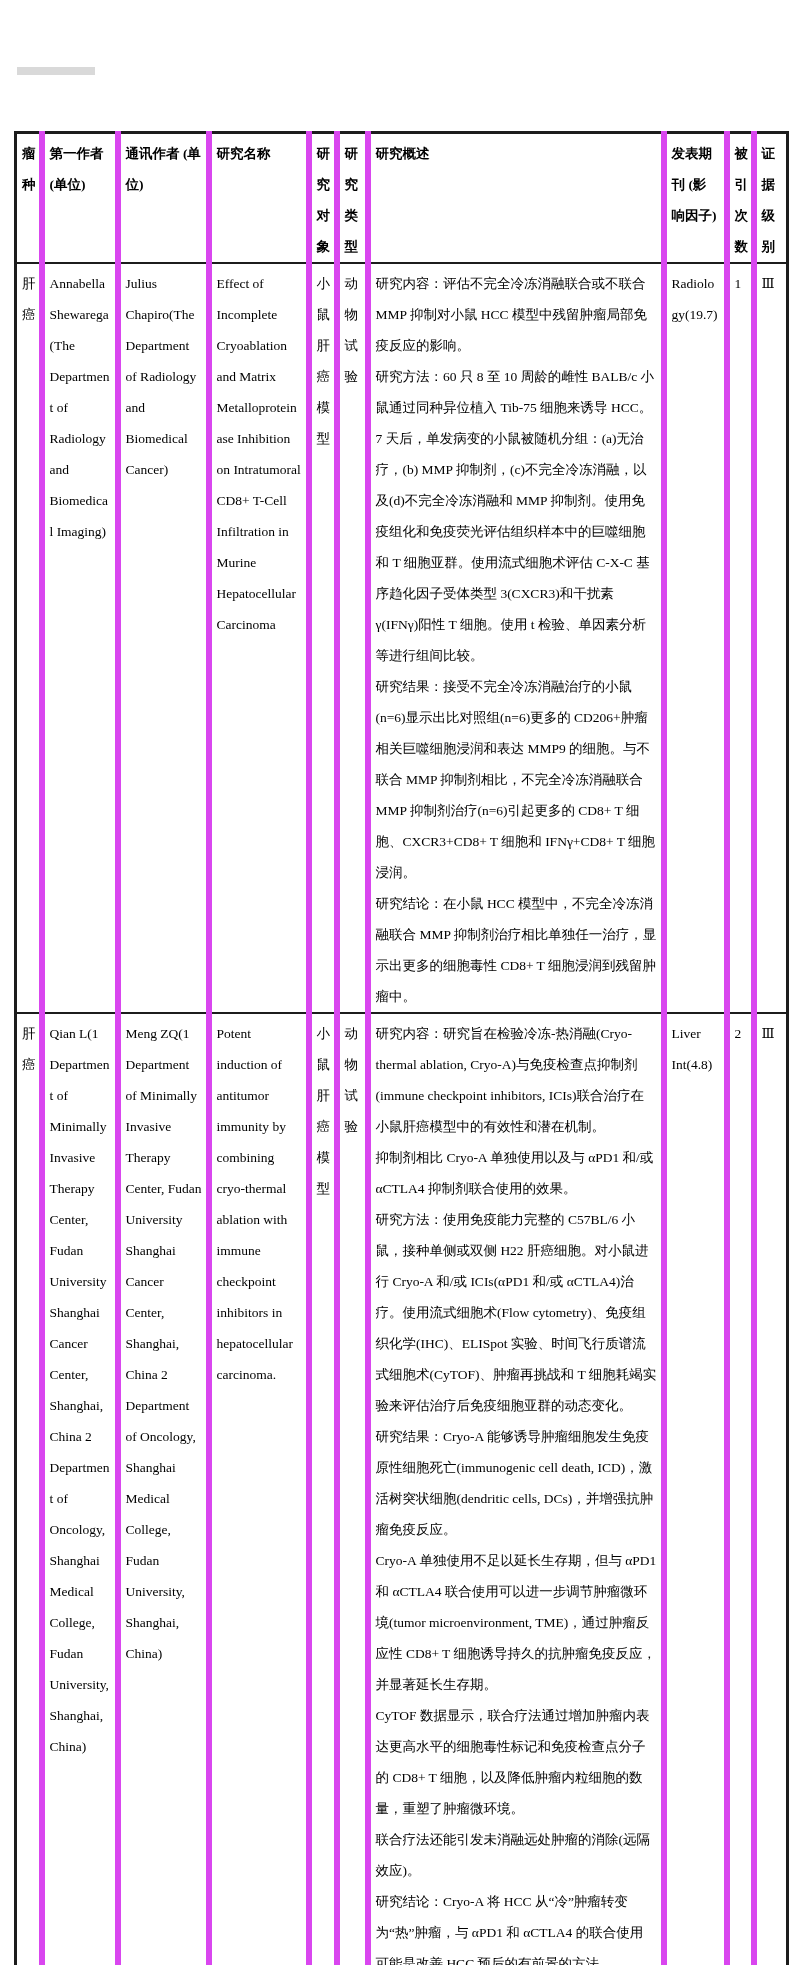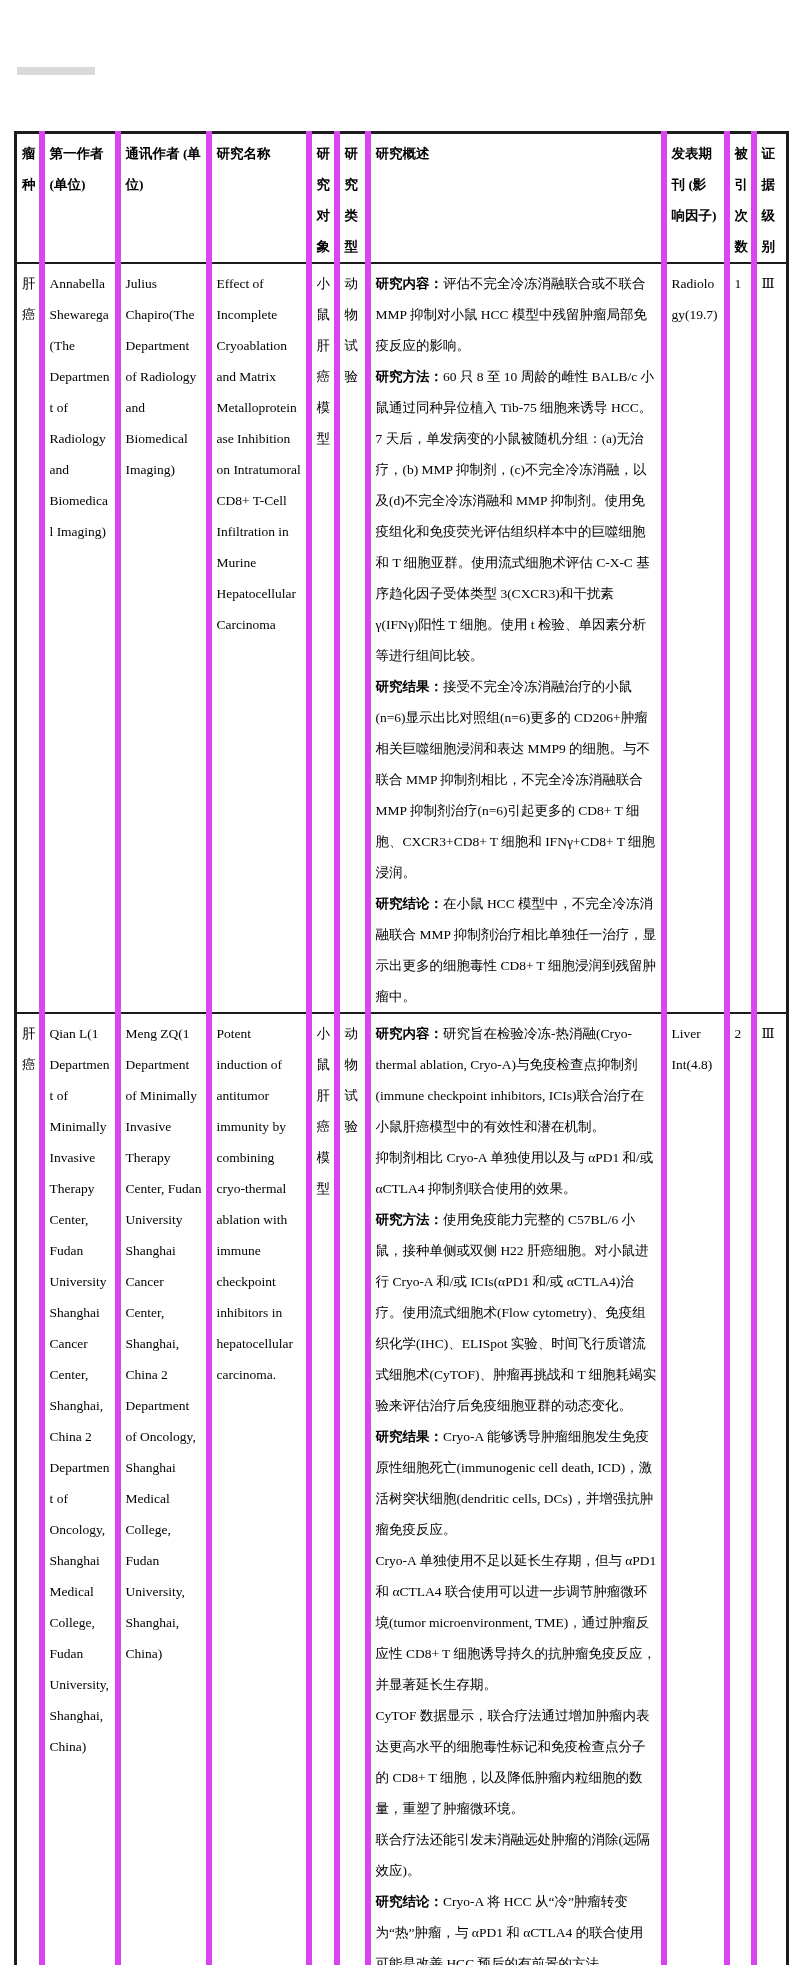--- a/index.html
+++ b/index.html
@@ -21,21 +21,21 @@
     vertical-align:top;text-align:left;
     padding:4px 4px 0 5px;
     line-height:31px;
     overflow-wrap:break-word;word-break:break-word;
     font-weight:normal;
   }
   th:first-child,td:first-child{border-left:none;}
   thead tr{border-bottom:2px solid #1c1c1c;}
   tbody tr{border-bottom:2px solid #1c1c1c;}
   thead th{font-weight:bold;margin-top:44px;}
-  .para b{font-weight:bold;}
+  .para b{font-weight:normal;}
   .para{margin:0;}
 </style>
 </head>
 <body>
 
 <div class="redaction"></div>
 
 <table class="doc">
   <colgroup>
     <col style="width:26px">
@@ -60,21 +60,21 @@
       <th>研究概述</th>
       <th>发表期刊 (影响因子)</th>
       <th>被引次数</th>
       <th>证据级别</th>
     </tr>
   </thead>
   <tbody>
       <tr>
         <td>肝癌</td>
         <td>Annabella Shewarega (The Department of Radiology and Biomedical Imaging)</td>
-        <td>Julius Chapiro(The Department of Radiology and Biomedical Imaging)</td>
+        <td>Julius Chapiro(The Department of Radiology and Biomedical Cancer)</td>
         <td>Effect of Incomplete Cryoablation and Matrix Metalloproteinase Inhibition on Intratumoral CD8+ T-Cell Infiltration in Murine Hepatocellular Carcinoma</td>
         <td>小鼠肝癌模型</td>
         <td>动物试验</td>
         <td>
           <div class="para"><b>研究内容：</b>评估不完全冷冻消融联合或不联合 MMP 抑制对小鼠 HCC 模型中残留肿瘤局部免疫反应的影响。</div>
           <div class="para"><b>研究方法：</b>60 只 8 至 10 周龄的雌性 BALB/c 小鼠通过同种异位植入 Tib-75 细胞来诱导 HCC。7 天后，单发病变的小鼠被随机分组：(a)无治疗，(b) MMP 抑制剂，(c)不完全冷冻消融，以及(d)不完全冷冻消融和 MMP 抑制剂。使用免疫组化和免疫荧光评估组织样本中的巨噬细胞和 T 细胞亚群。使用流式细胞术评估 C-X-C 基序趋化因子受体类型 3(CXCR3)和干扰素 γ(IFNγ)阳性 T 细胞。使用 t 检验、单因素分析等进行组间比较。</div>
           <div class="para"><b>研究结果：</b>接受不完全冷冻消融治疗的小鼠(n=6)显示出比对照组(n=6)更多的 CD206+肿瘤相关巨噬细胞浸润和表达 MMP9 的细胞。与不联合 MMP 抑制剂相比，不完全冷冻消融联合 MMP 抑制剂治疗(n=6)引起更多的 CD8+ T 细胞、CXCR3+CD8+ T 细胞和 IFNγ+CD8+ T 细胞浸润。</div>
           <div class="para"><b>研究结论：</b>在小鼠 HCC 模型中，不完全冷冻消融联合 MMP 抑制剂治疗相比单独任一治疗，显示出更多的细胞毒性 CD8+ T 细胞浸润到残留肿瘤中。</div>
         </td>
         <td>Radiology(19.7)</td>

